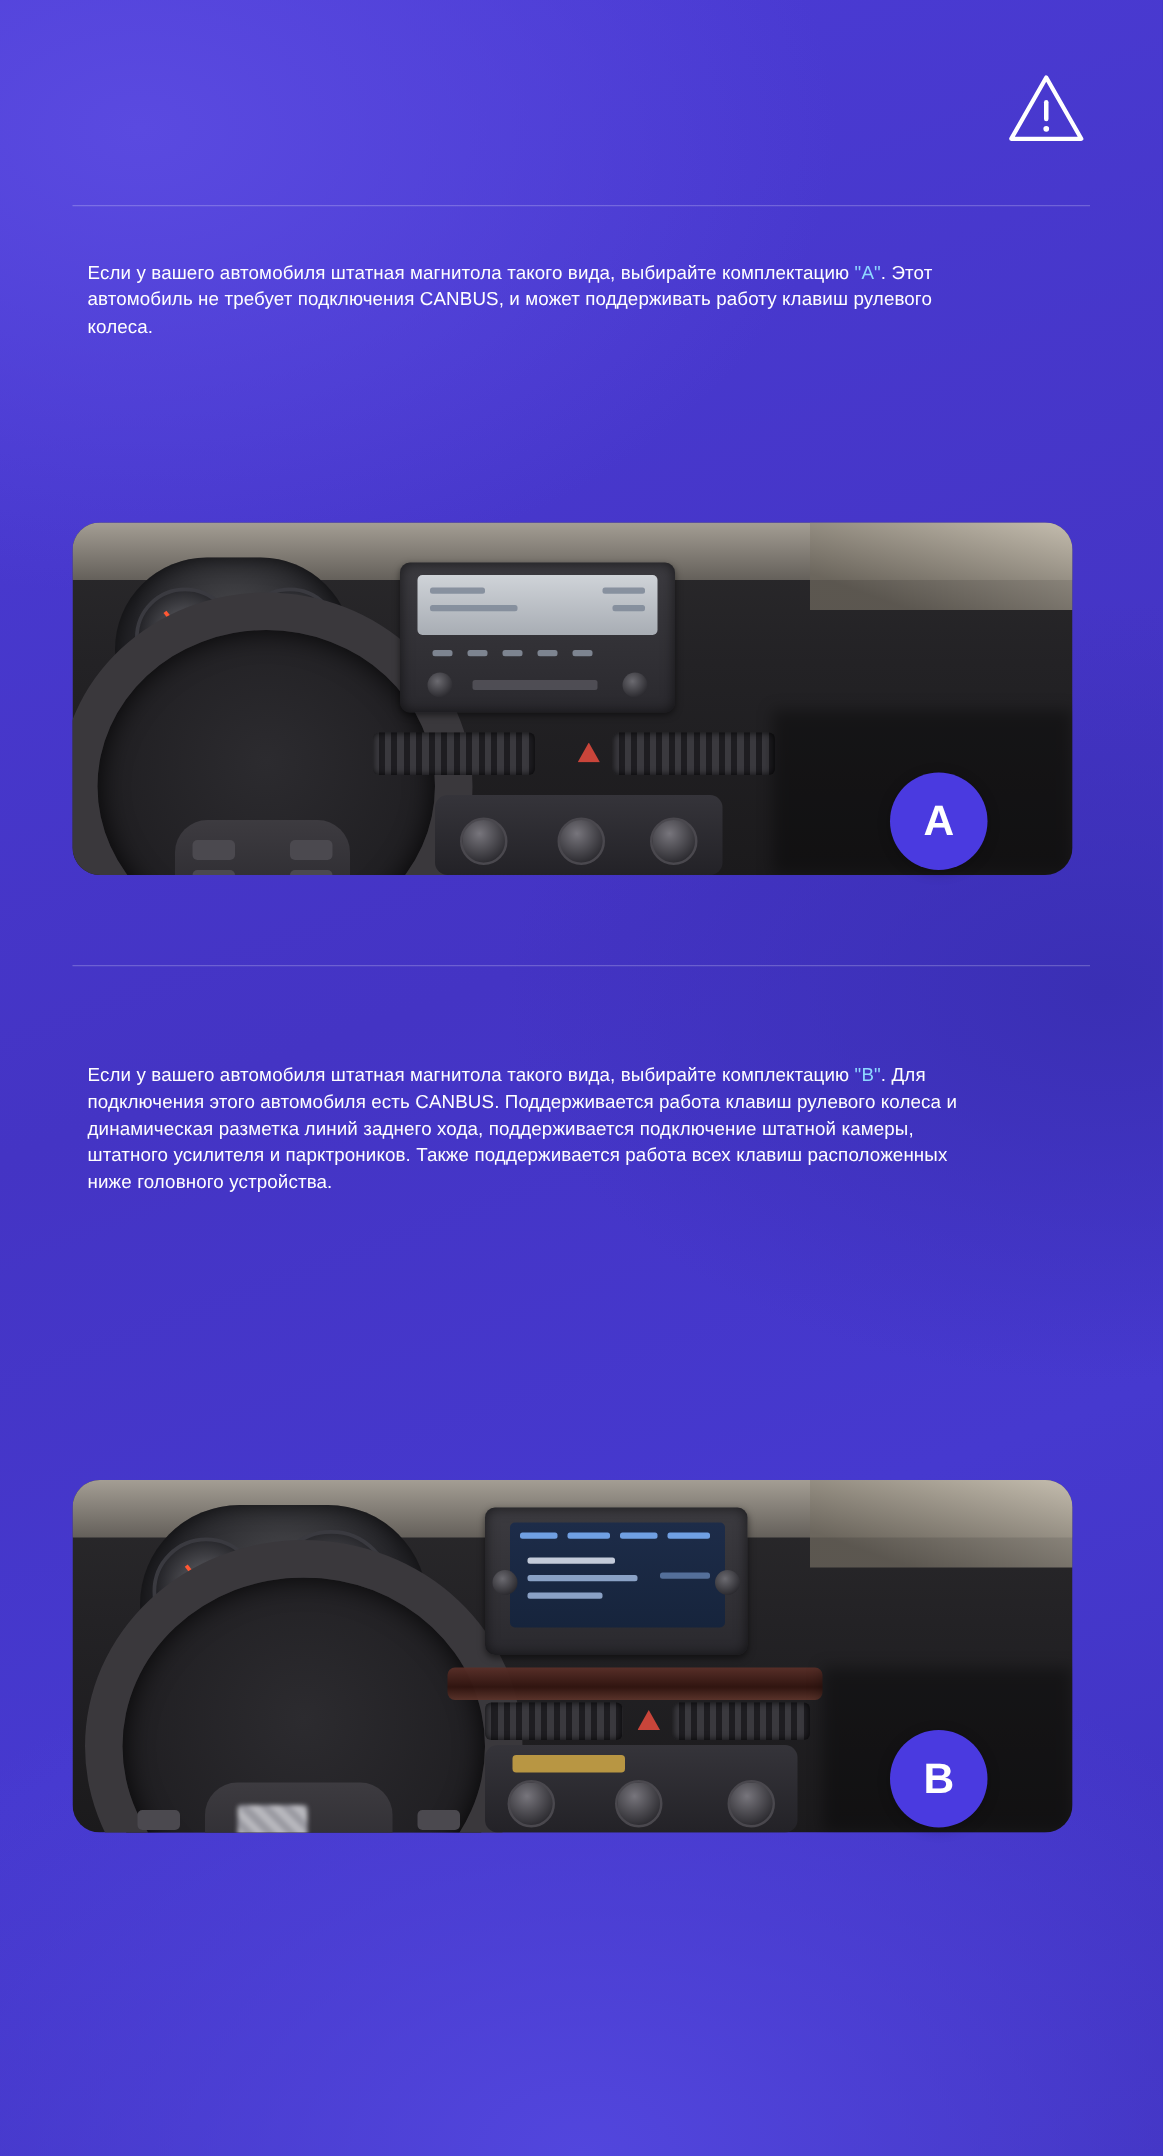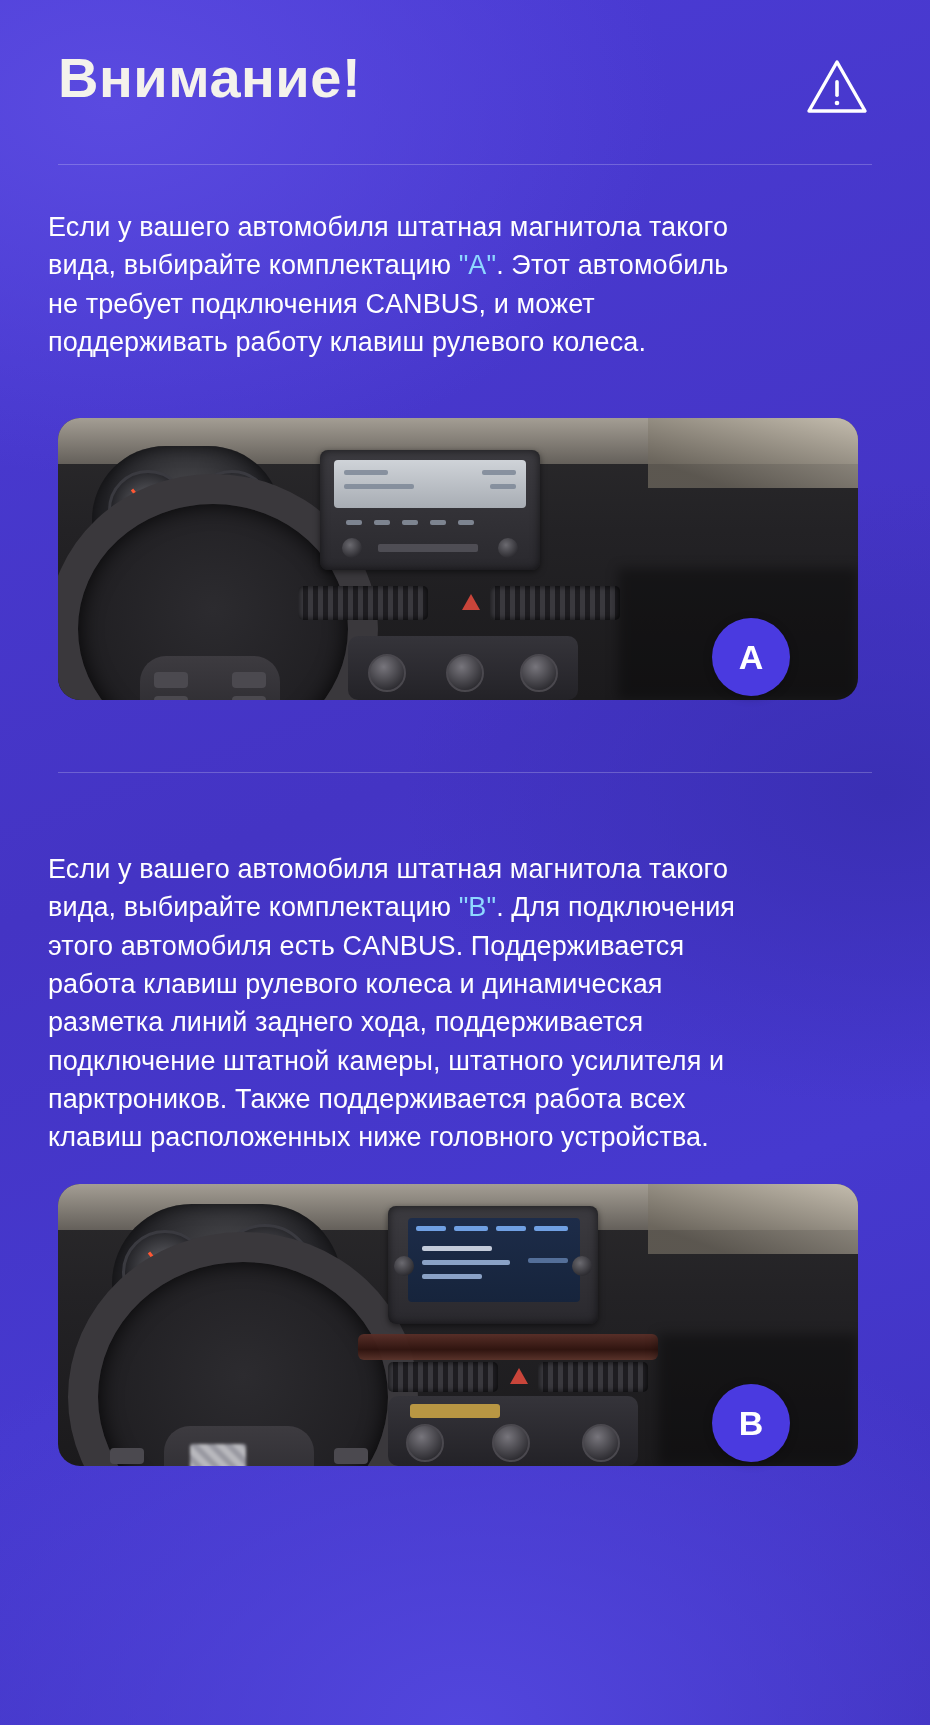--- a/index.html
+++ b/index.html
@@ -57,24 +57,24 @@
     right: 58px;
     height: 1px;
     background: rgba(255,255,255,0.22);
   }
   .divider.top { top: 164px; }
   .divider.mid { top: 772px; }
 
   
   .para {
     position: absolute;
-    left: 48px;
+    left: 70px;
     width: 718px;
     color: #ffffff;
-    font-size: 27px;
+    font-size: 15px;
     line-height: 1.42;
     letter-spacing: 0.1px;
   }
   .para.first { top: 208px; }
   .para.second { top: 850px; }
   .hl {
     color: #8fd8ff;
     font-weight: normal;
   }
 
@@ -240,21 +240,20 @@
     filter: blur(1.5px);
     border-radius: 3px;
   }
 </style>
 </head>
 <body>
 
 <div class="page">
 
   <div class="header">
-    <div class="title">Внимание!</div>
     <div class="warn-icon">
       <svg viewBox="0 0 62 58" width="62" height="58" aria-hidden="true">
         <path d="M31 4 L59 53 L3 53 Z" fill="none" stroke="#ffffff" stroke-width="3.4" stroke-linejoin="round"></path>
         <rect x="29.2" y="22" width="3.6" height="17" rx="1.8" fill="#ffffff"></rect>
         <circle cx="31" cy="45" r="2.3" fill="#ffffff"></circle>
       </svg>
     </div>
   </div>
 
   <div class="divider top"></div>

